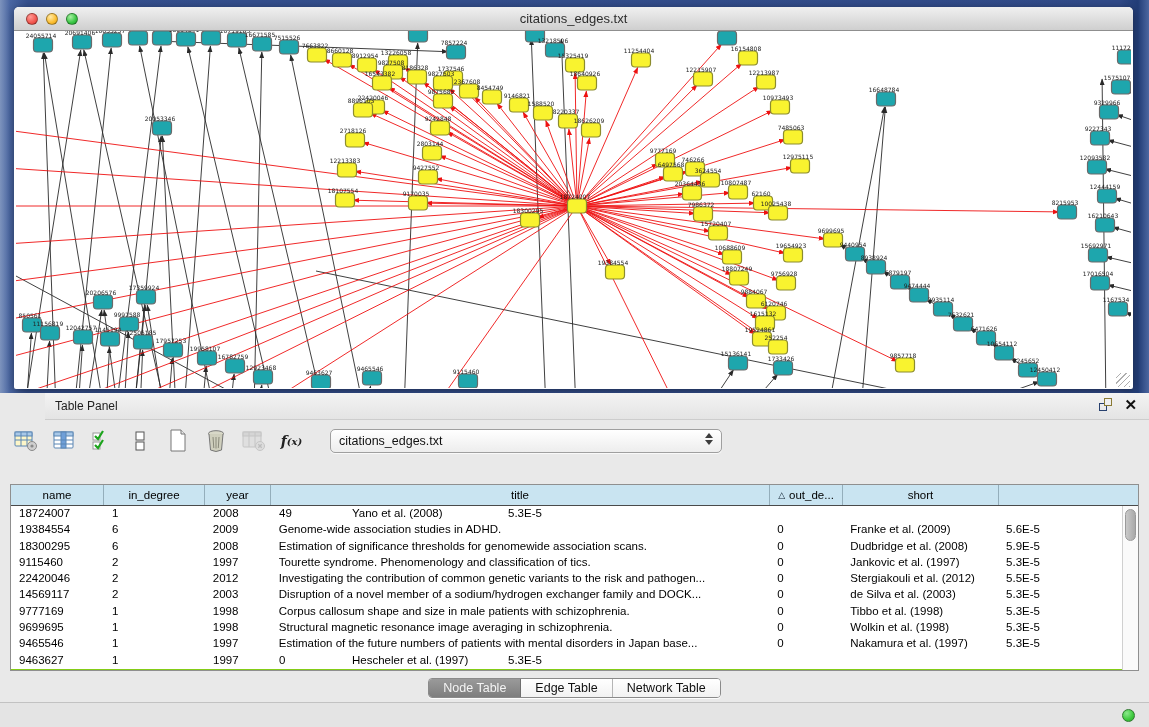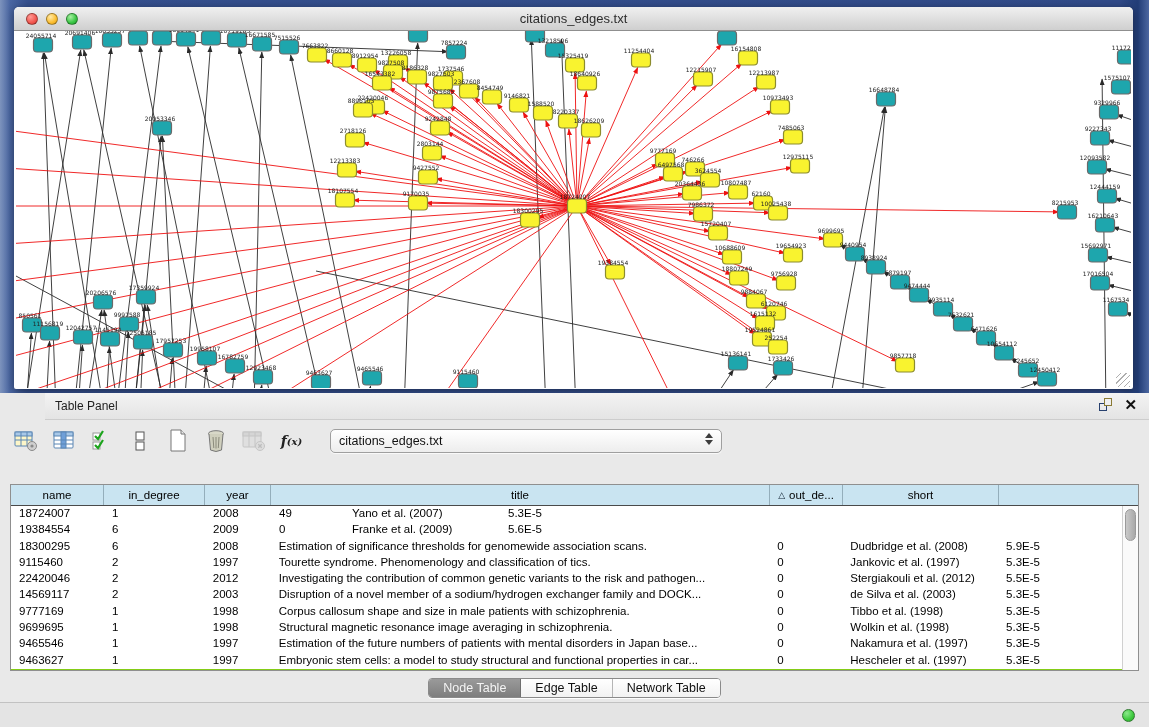--- a/index.html
+++ b/index.html
@@ -806,27 +806,28 @@
           <div class="th" style="width: 124px;">
             <span>pagerank</span>
           </div>
         </div>
       <div class="tbody" id="tbody">
           <div class="tr">
             <div class="td" style="width: 93px;">18724007</div>
             <div class="td" style="width: 101px;">1</div>
             <div class="td" style="width: 66px;">2008</div>
             <div class="td" style="width: 73px;">49</div>
-            <div class="td" style="width: 156px;">Yano et al. (2007)</div>
+            <div class="td" style="width: 156px;">Yano et al. (2008)</div>
             <div class="td" style="width: 124px;">5.3E-5</div>
           </div>
           <div class="tr">
             <div class="td" style="width: 93px;">19384554</div>
             <div class="td" style="width: 101px;">6</div>
             <div class="td" style="width: 66px;">2009</div>
+            <div class="td" style="width: 499px;">Genome-wide association studies in ADHD.</div>
             <div class="td" style="width: 73px;">0</div>
             <div class="td" style="width: 156px;">Franke et al. (2009)</div>
             <div class="td" style="width: 124px;">5.6E-5</div>
           </div>
           <div class="tr">
             <div class="td" style="width: 93px;">18300295</div>
             <div class="td" style="width: 101px;">6</div>
             <div class="td" style="width: 66px;">2008</div>
             <div class="td" style="width: 499px;">Estimation of significance thresholds for genomewide association scans.</div>
             <div class="td" style="width: 73px;">0</div>
@@ -884,21 +885,20 @@
             <div class="td" style="width: 66px;">1997</div>
             <div class="td" style="width: 499px;">Estimation of the future numbers of patients with mental disorders in Japan base...</div>
             <div class="td" style="width: 73px;">0</div>
             <div class="td" style="width: 156px;">Nakamura et al. (1997)</div>
             <div class="td" style="width: 124px;">5.3E-5</div>
           </div>
           <div class="tr">
             <div class="td" style="width: 93px;">9463627</div>
             <div class="td" style="width: 101px;">1</div>
             <div class="td" style="width: 66px;">1997</div>
-            <div class="td" style="width: 499px;">Embryonic stem cells: a model to study structural and functional properties in car...</div>
             <div class="td" style="width: 73px;">0</div>
             <div class="td" style="width: 156px;">Hescheler et al. (1997)</div>
             <div class="td" style="width: 124px;">5.3E-5</div>
           </div>
         </div>
       <div class="vscroll">
         <div class="vthumb"></div>
       </div>
     </div>
 

